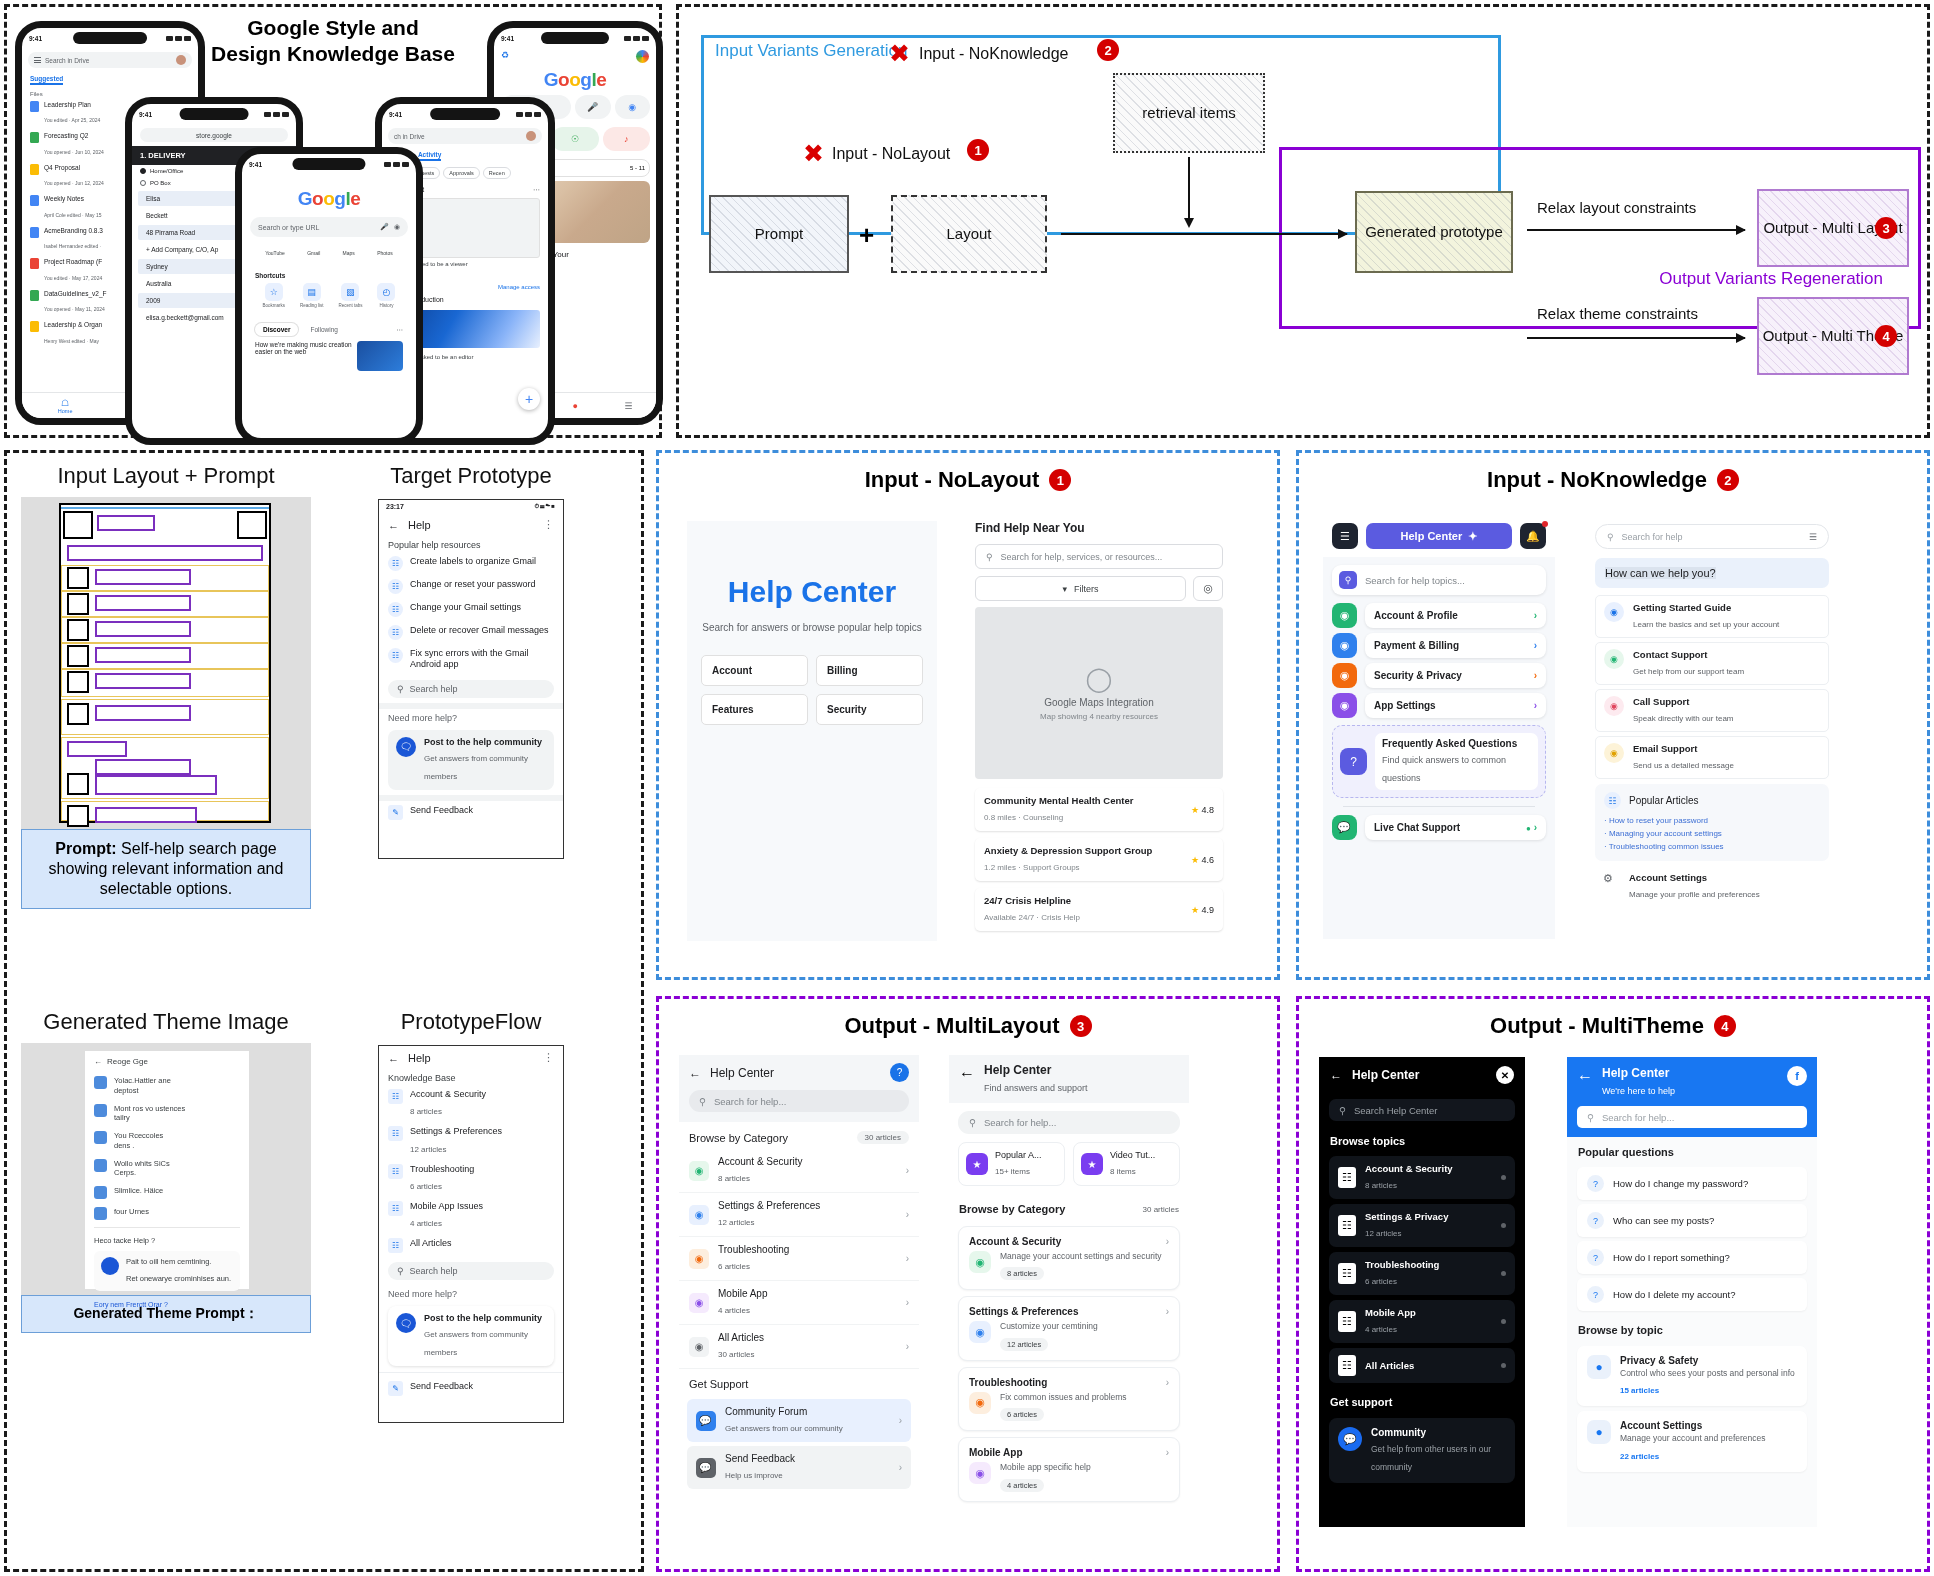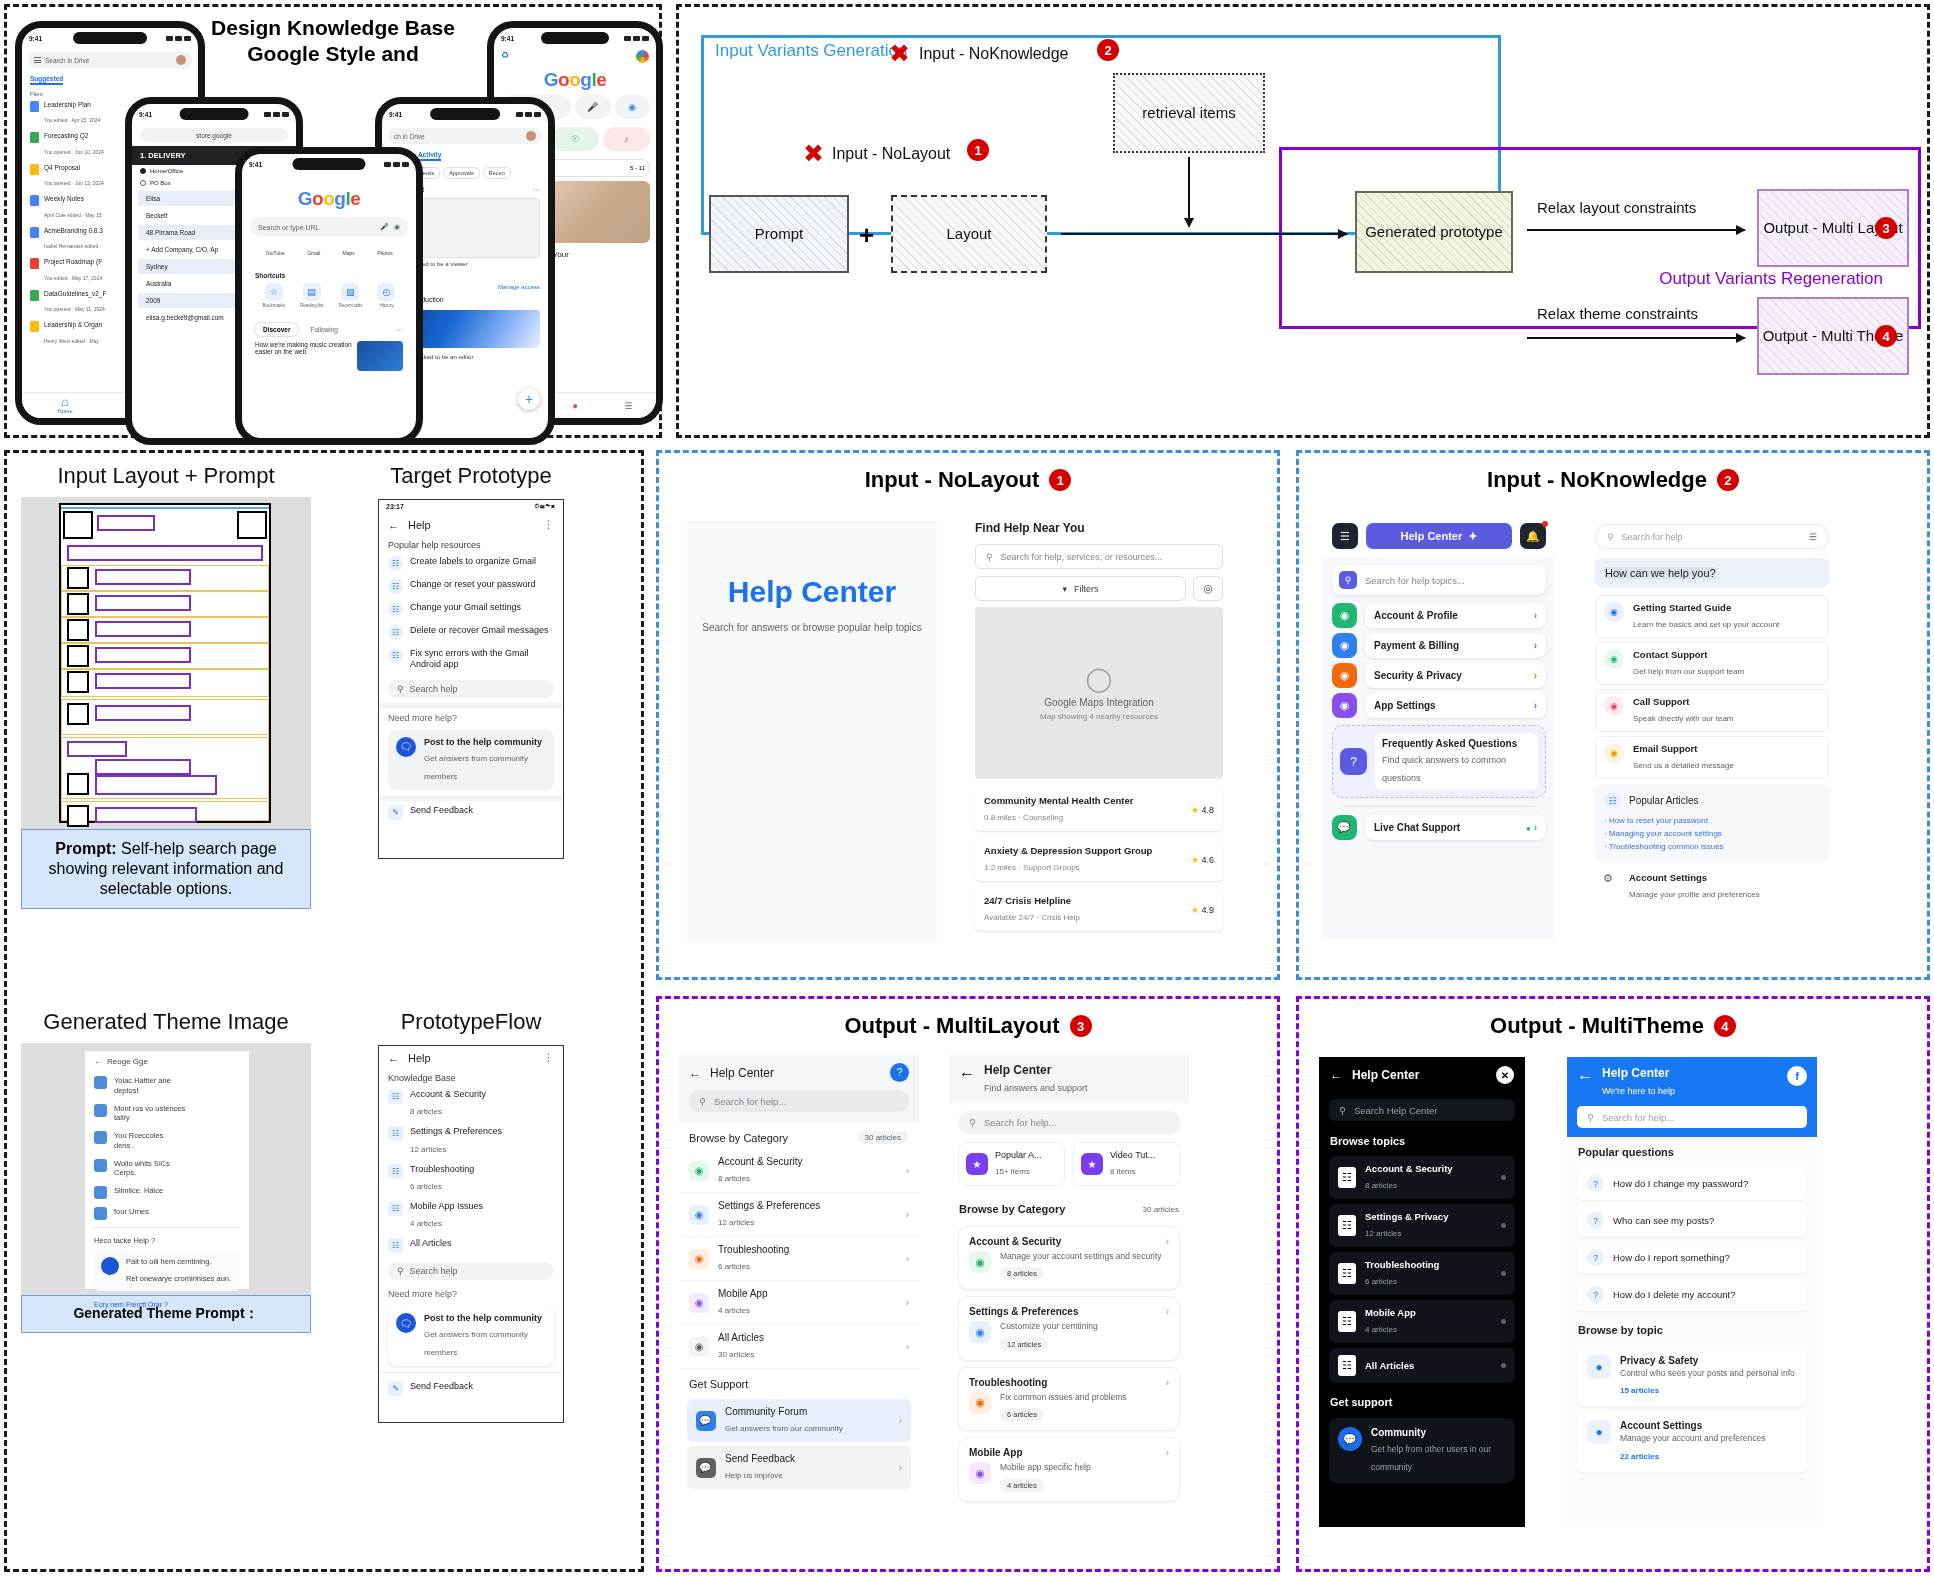--- a/index.html
+++ b/index.html
@@ -366,22 +366,22 @@
             display:flex;align-items:center;justify-content:center;font-size:12px;}
   .mt-bct { font-size:10px; font-weight:bold; color:#202124;}
   .mt-bcd { font-size:8.5px; color:#5f6368; line-height:1.35; margin-top:2px;}
   .mt-bcl { font-size:8px; color:#1877f2; font-weight:bold; margin-top:4px;}
 </style>
 </head>
 <body>
 
 <div class="panel dash-black" id="kb-panel">
   <div id="kb-title">
+    <div>Google Style and</div>
     <div>Design Knowledge Base</div>
-    <div>Google Style and</div>
   </div>
 
   <div class="phone" style="left:8px; top:14px; width:190px; height:404px; z-index:5;">
     <div class="notch"></div>
     <div class="statusbar">
       <span>9:41</span>
       <span class="sb-icons">
         <i class="bar-ico"></i>
         <i class="bar-ico"></i>
         <i class="bar-ico"></i>
@@ -870,20 +870,26 @@
 
 <div class="panel dash-blue" id="nl-panel">
   <div class="panel-title" style="margin-top:14px;">
     <span>Input - NoLayout</span>
     <span class="badge">1</span>
   </div>
   <div style="display:flex; gap:38px; padding:28px 28px 0;">
     <div class="hc-left" style="width:250px; height:420px; padding-top:54px;">
       <div class="hc-title">Help Center</div>
       <div class="hc-sub" style="margin-top:13px; padding:0 10px;">Search for answers or browse popular help topics</div>
+      <div class="hc-grid" id="hc-grid" style="margin-top:22px;">
+          <div class="hc-btn">Account</div>
+          <div class="hc-btn">Billing</div>
+          <div class="hc-btn">Features</div>
+          <div class="hc-btn">Security</div>
+        </div>
     </div>
     <div style="width:248px;">
       <div class="fh-title">Find Help Near You</div>
       <div class="fh-search" style="margin-top:9px;">
         <span>⚲</span>
         <span>Search for help, services, or resources...</span>
       </div>
       <div class="fh-filtrow" style="margin-top:7px;">
         <div class="fh-filter">
           <span>▾</span>

